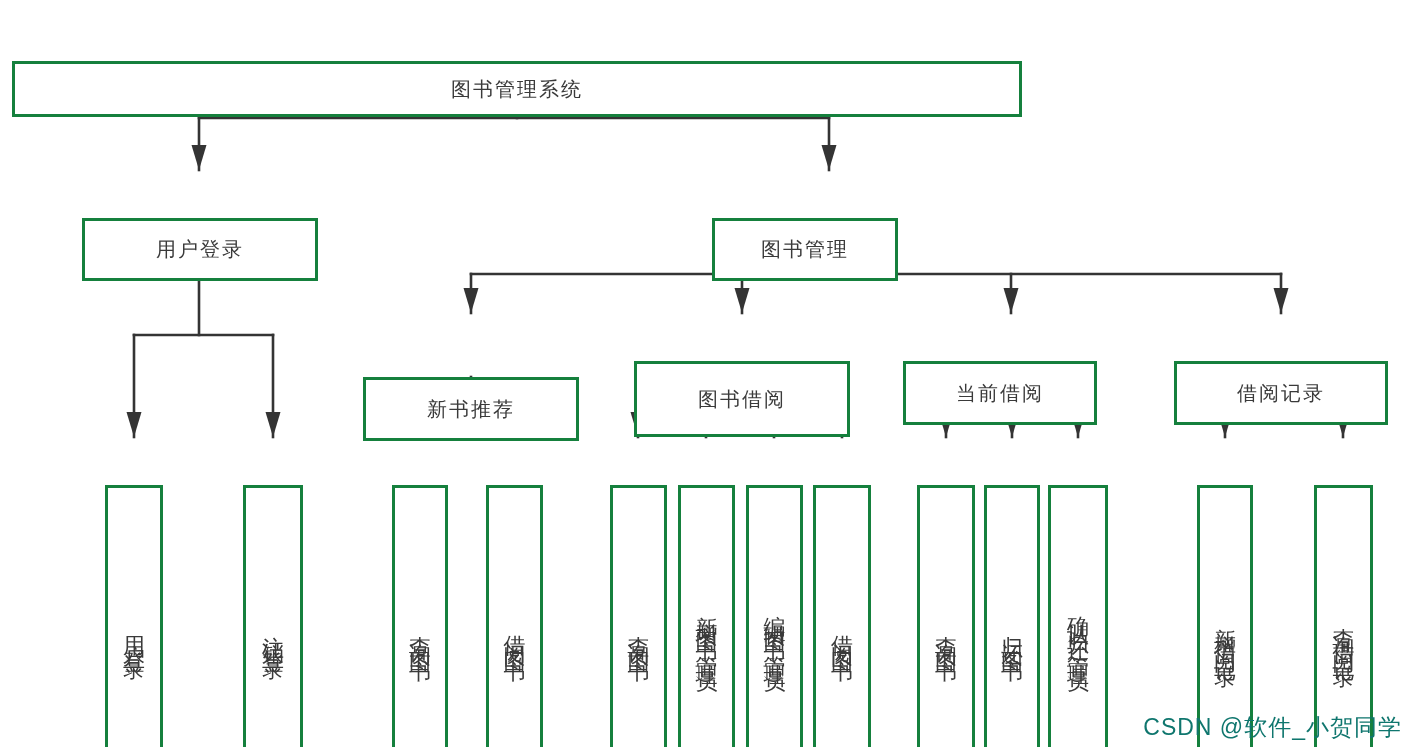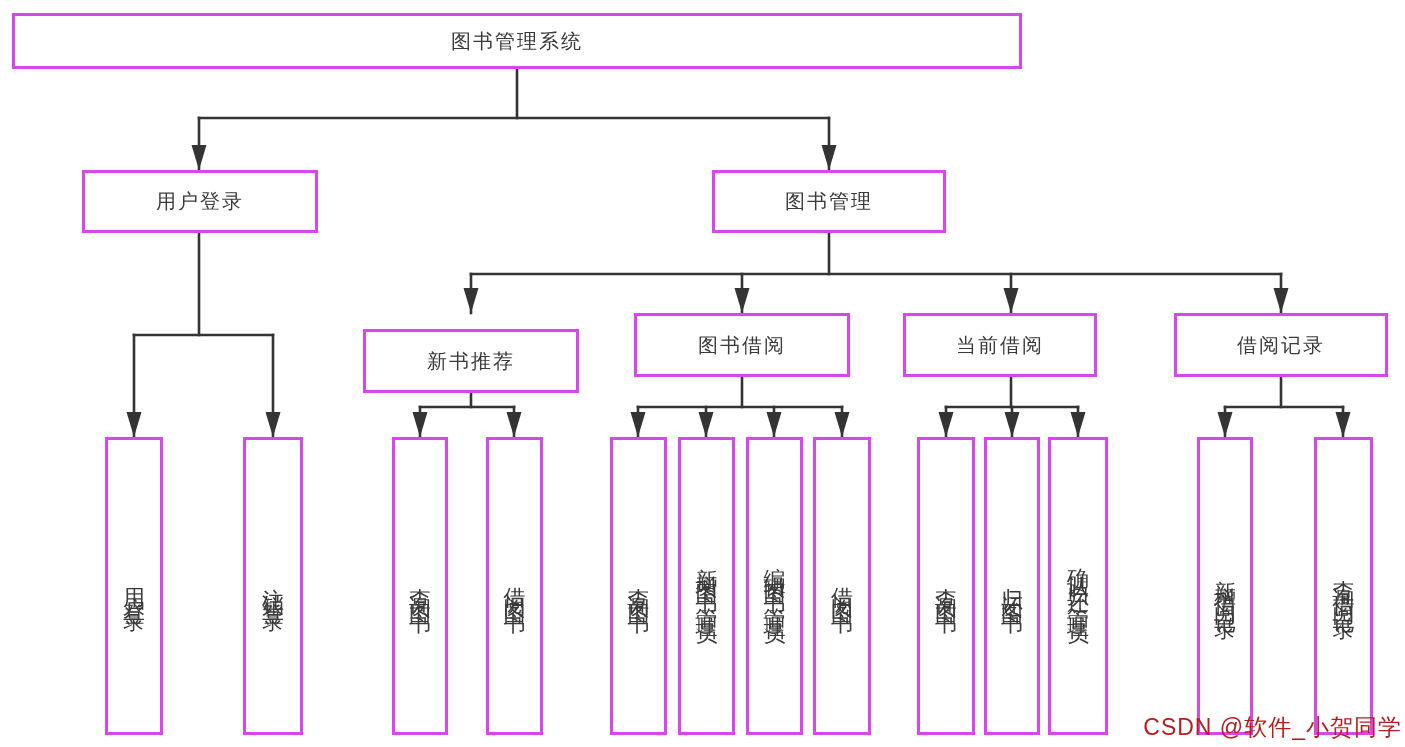--- a/index.html
+++ b/index.html
@@ -8,46 +8,47 @@
     width: 1405px;
     height: 747px;
     background: #ffffff;
     overflow: hidden;
     font-family: "Liberation Sans", "DejaVu Sans", sans-serif;
   }
   .edges-svg { position: absolute; left: 0; top: 0; }
   .node {
     position: absolute;
     box-sizing: border-box;
-    border: 3px solid #d946ef;
+    border: 3px solid #15803d;
     background: #ffffff;
     display: flex;
     align-items: center;
     justify-content: center;
+    margin-top: 48px;
   }
   .hlabel {
     color: #3a3a3a;
     font-size: 20px;
     letter-spacing: 2px;
     white-space: nowrap;
   }
   .vlabel {
     writing-mode: vertical-rl;
     text-orientation: mixed;
     color: #3a3a3a;
     font-size: 22px;
     letter-spacing: 8px;
     line-height: 1;
     white-space: nowrap;
   }
   .watermark {
     position: absolute;
     right: 3px;
     bottom: 4px;
-    color: #b91c1c;
+    color: #0f766e;
     font-size: 23px;
     letter-spacing: 1px;
     white-space: nowrap;
     pointer-events: none;
   }
 </style>
 </head>
 <body>
 
 <div class="canvas">
@@ -107,28 +108,28 @@
       <polygon points="1335.5,412 1350.5,412 1343,437" fill="#343434"></polygon>
     </svg>
 
   <div class="node" style="left:12px;top:13px;width:1010px;height:56px">
     <span class="hlabel">图书管理系统</span>
   </div>
 
   <div class="node" style="left:82px;top:170px;width:236px;height:63px">
     <span class="hlabel">用户登录</span>
   </div>
-  <div class="node" style="left:712px;top:170px;width:234px;height:63px">
+  <div class="node" style="left:712px;top:170px;width:186px;height:63px">
     <span class="hlabel">图书管理</span>
   </div>
 
   <div class="node" style="left:363px;top:329px;width:216px;height:64px">
     <span class="hlabel">新书推荐</span>
   </div>
-  <div class="node" style="left:634px;top:313px;width:216px;height:64px">
+  <div class="node" style="left:634px;top:313px;width:216px;height:76px">
     <span class="hlabel">图书借阅</span>
   </div>
   <div class="node" style="left:903px;top:313px;width:194px;height:64px">
     <span class="hlabel">当前借阅</span>
   </div>
   <div class="node" style="left:1174px;top:313px;width:214px;height:64px">
     <span class="hlabel">借阅记录</span>
   </div>
 
   <div class="node" style="left:105px;top:437px;width:58px;height:298px">

